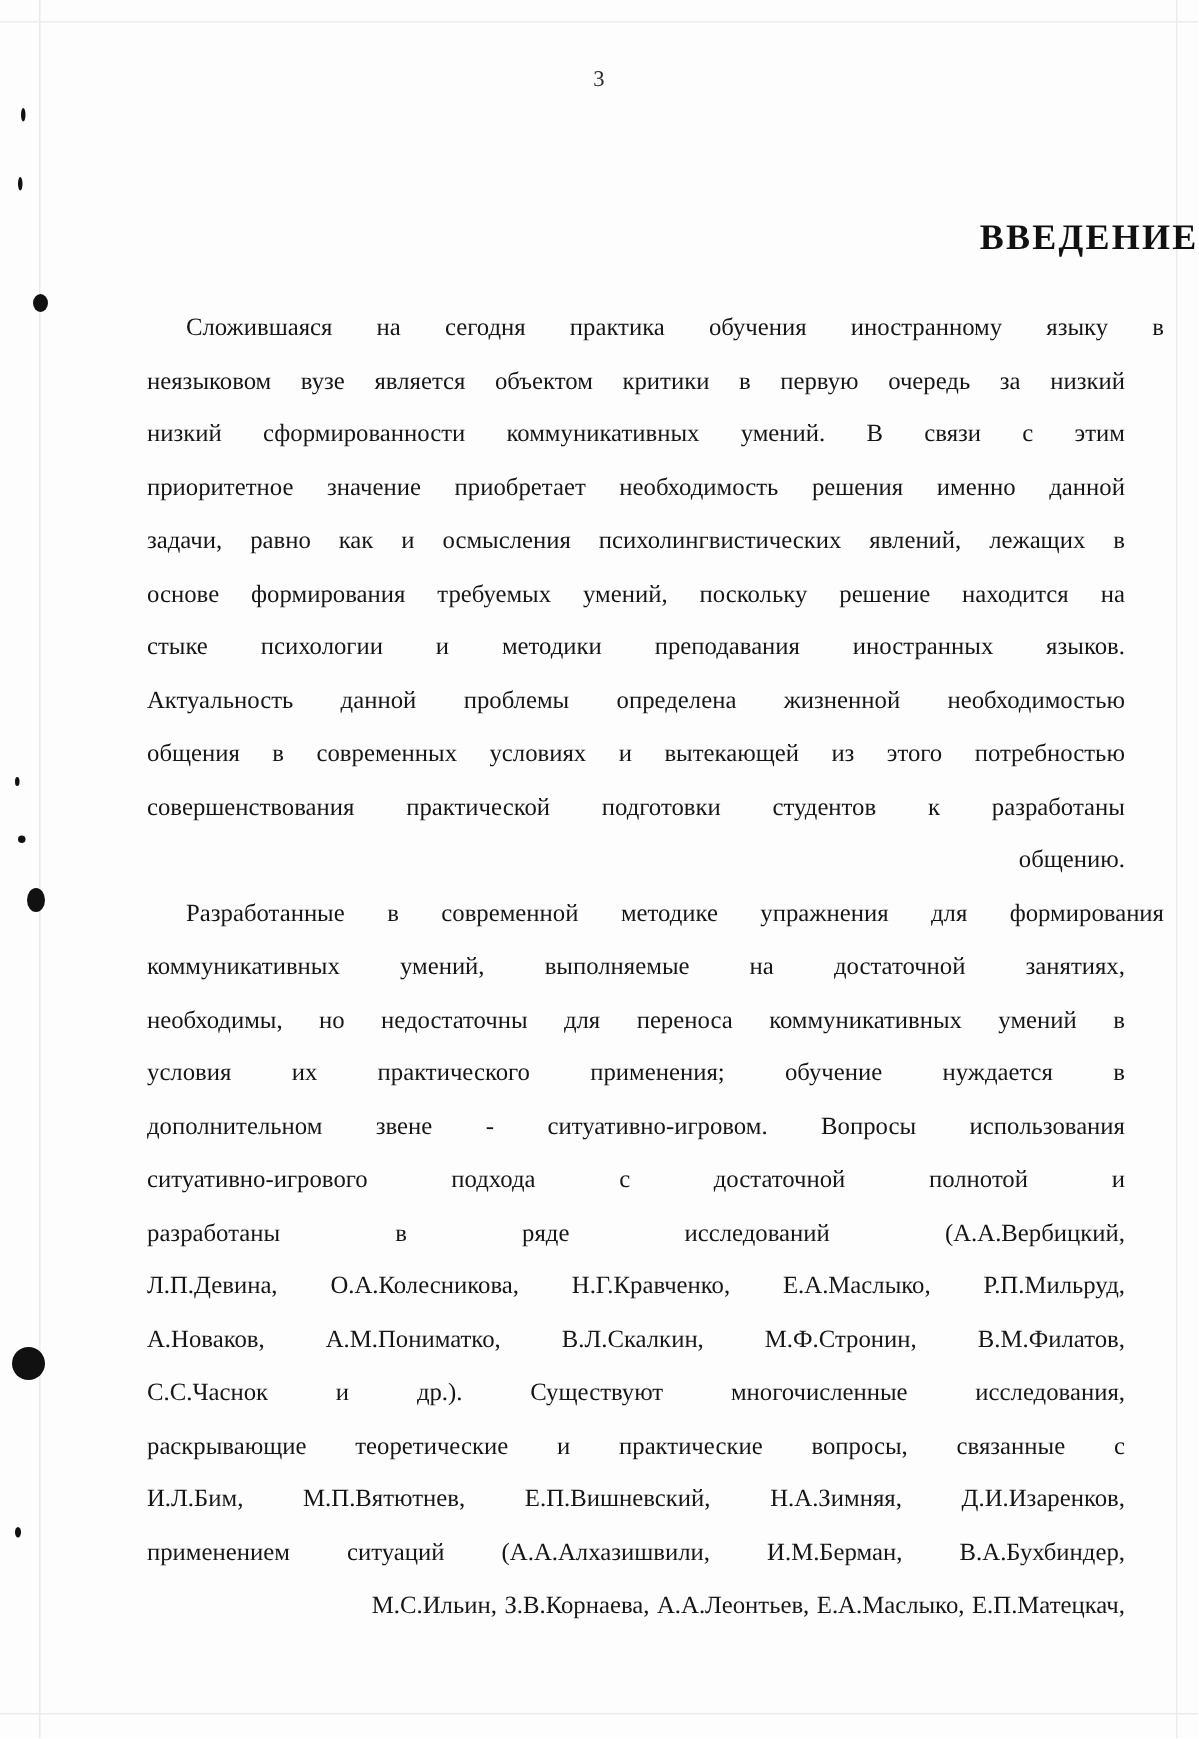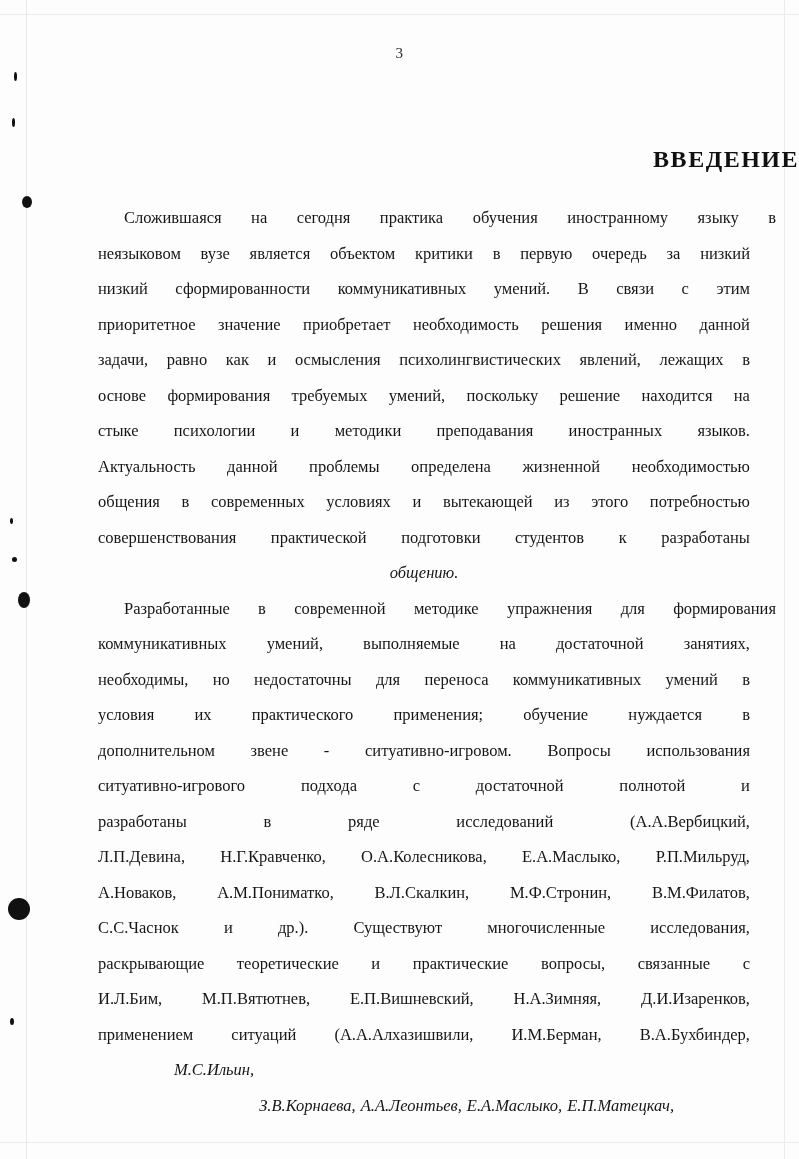--- a/index.html
+++ b/index.html
@@ -90,26 +90,24 @@
   .para .line {
     display: block;
     white-space: nowrap;
   }
   .line-inner {
     display: flex;
     justify-content: space-between;
     width: 100%;
   }
   .line-inner.left {
-    justify-content: center;
-    font-style: italic;
+    justify-content: flex-end;
   }
   .line-inner.left .w + .w {
     margin-left: 5px;
-    margin-top: 36px;
   }
   .w {
     white-space: pre;
   }
   
   .mark {
     position: absolute;
     background: #111;
     border-radius: 50%;
   }
@@ -325,22 +323,22 @@
               <span class="w">разработаны</span>
               <span class="w">в</span>
               <span class="w">ряде</span>
               <span class="w">исследований</span>
               <span class="w">(А.А.Вербицкий,</span>
             </span>
           </span>
           <span class="line">
             <span class="line-inner">
               <span class="w">Л.П.Девина,</span>
+              <span class="w">О.А.Колесникова,</span>
               <span class="w">Н.Г.Кравченко,</span>
-              <span class="w">О.А.Колесникова,</span>
               <span class="w">Е.А.Маслыко,</span>
               <span class="w">Р.П.Мильруд,</span>
             </span>
           </span>
           <span class="line">
             <span class="line-inner">
               <span class="w">А.Новаков,</span>
               <span class="w">А.М.Пониматко,</span>
               <span class="w">В.Л.Скалкин,</span>
               <span class="w">М.Ф.Стронин,</span>

